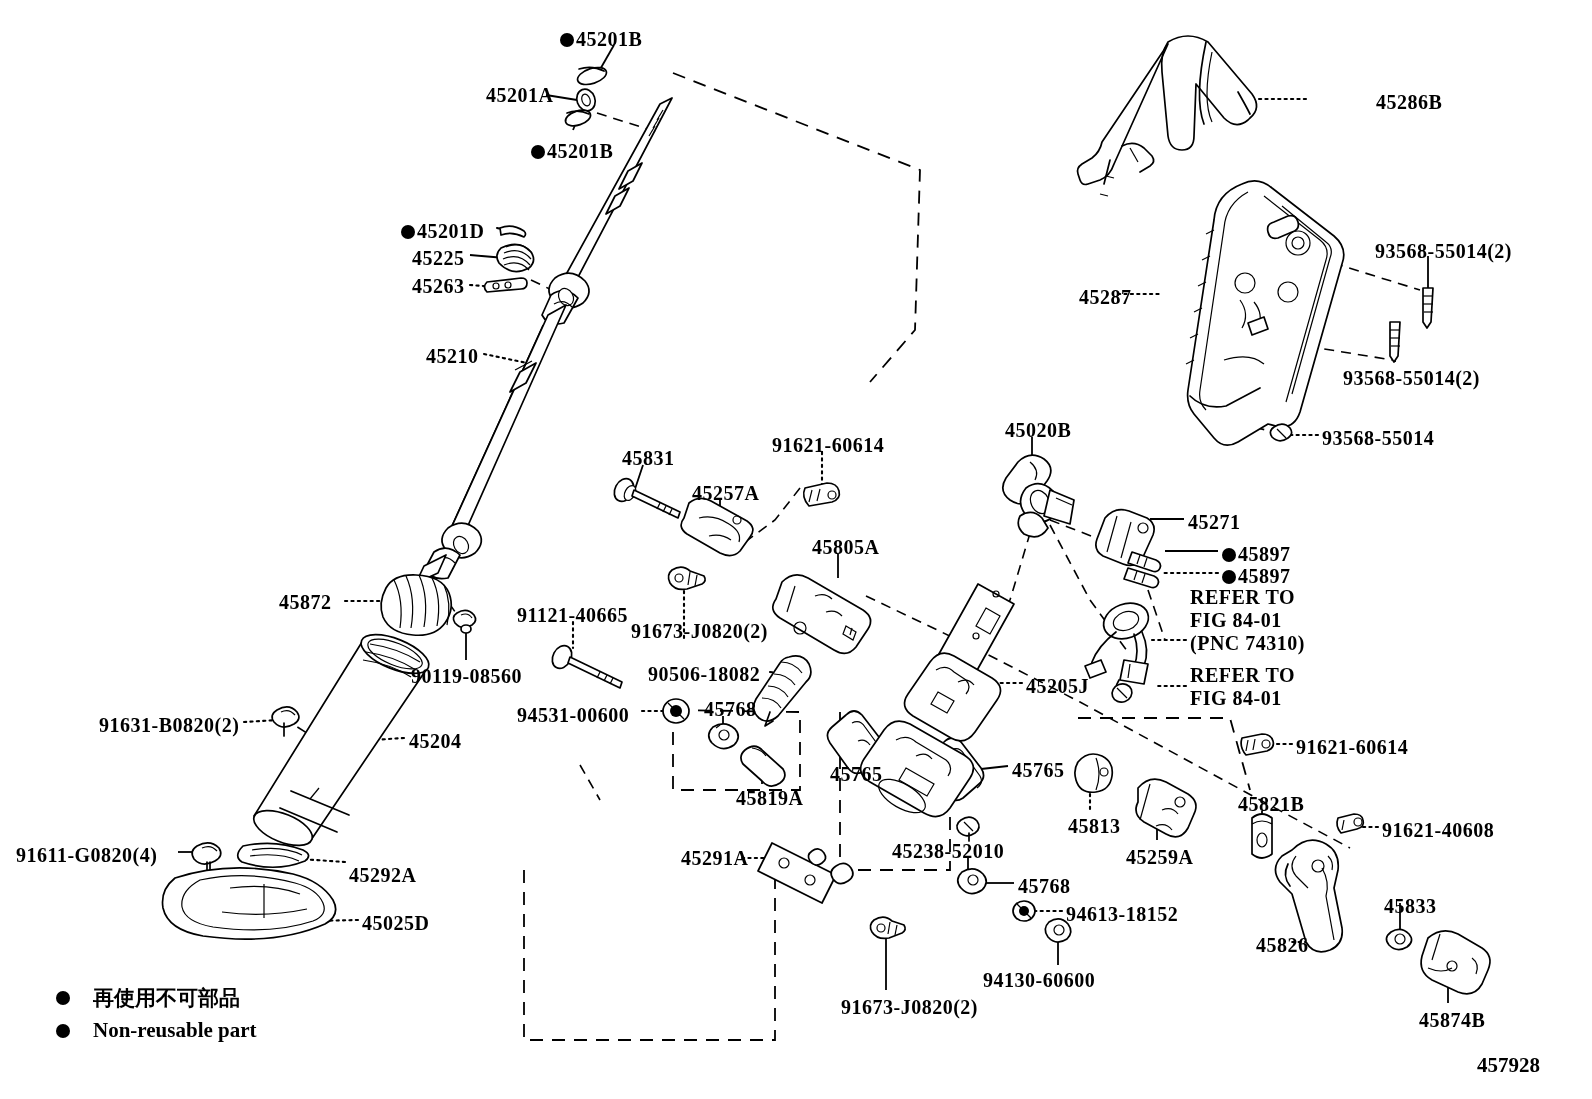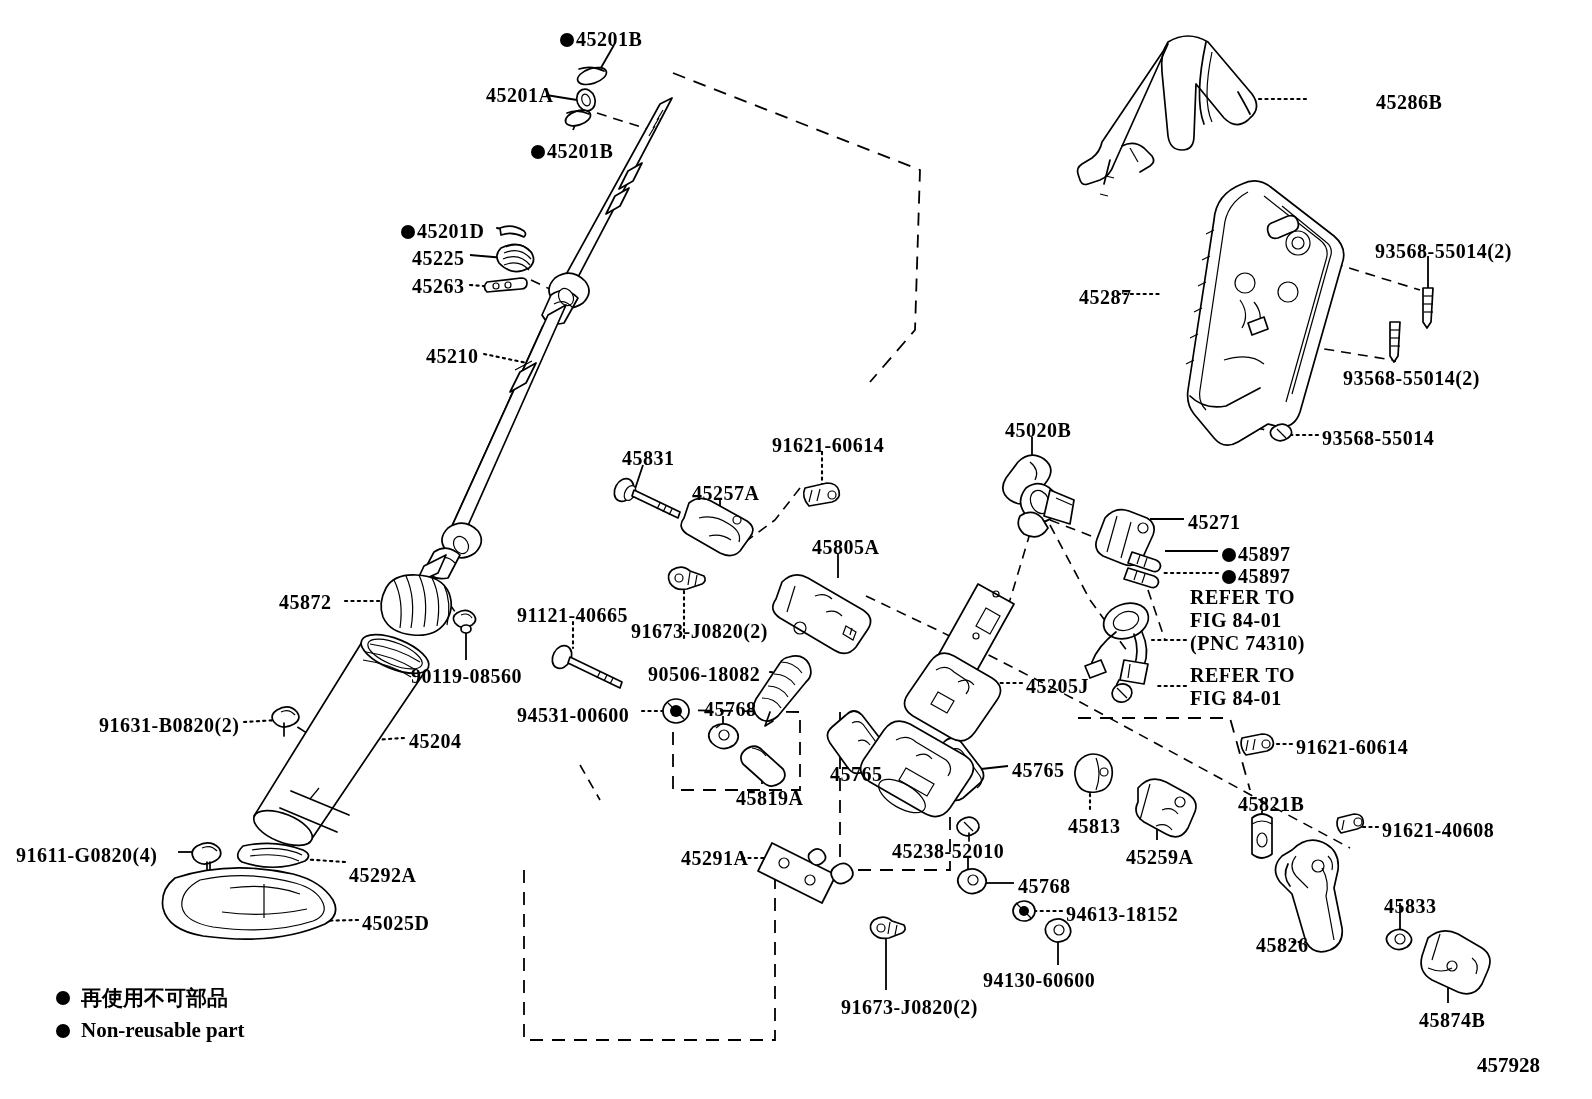--- a/index.html
+++ b/index.html
@@ -5,21 +5,21 @@
   html,body{margin:0;padding:0;background:#ffffff;}
   body{width:1592px;height:1099px;overflow:hidden;font-family:"Liberation Sans",sans-serif;}
   #stage{position:relative;width:1592px;height:891px;background:#fff;}
   #art{position:absolute;left:0;top:0;width:1592px;height:1099px;}
   .lbl{position:absolute;font-family:"Liberation Serif",serif;font-weight:700;
        font-size:20px;color:#000;white-space:nowrap;letter-spacing:.5px;line-height:1.08;}
   .lbl.multi{line-height:1.14;}
   .dot{display:inline-block;width:14px;height:14px;border-radius:50%;background:#000;
        vertical-align:-1px;margin-right:2px;}
   .legend{position:absolute;}
-  .legend .row{display:flex;align-items:center;gap:9px;margin-bottom:6px;}
+  .legend .row{display:flex;align-items:center;gap:21px;margin-bottom:6px;}
   .legend .row span.txt{font-family:"Liberation Serif",serif;font-weight:700;font-size:21px;}
   .legend .row span.txt.cjk{font-family:"DejaVu Sans",sans-serif;font-size:21px;}
   .figno{position:absolute;font-family:"Liberation Serif",serif;font-weight:700;font-size:21px;}
 </style>
 </head>
 <body>
 
 <div id="stage">
 
   <svg id="art" viewBox="0 0 1592 1099" xmlns="http://www.w3.org/2000/svg">

